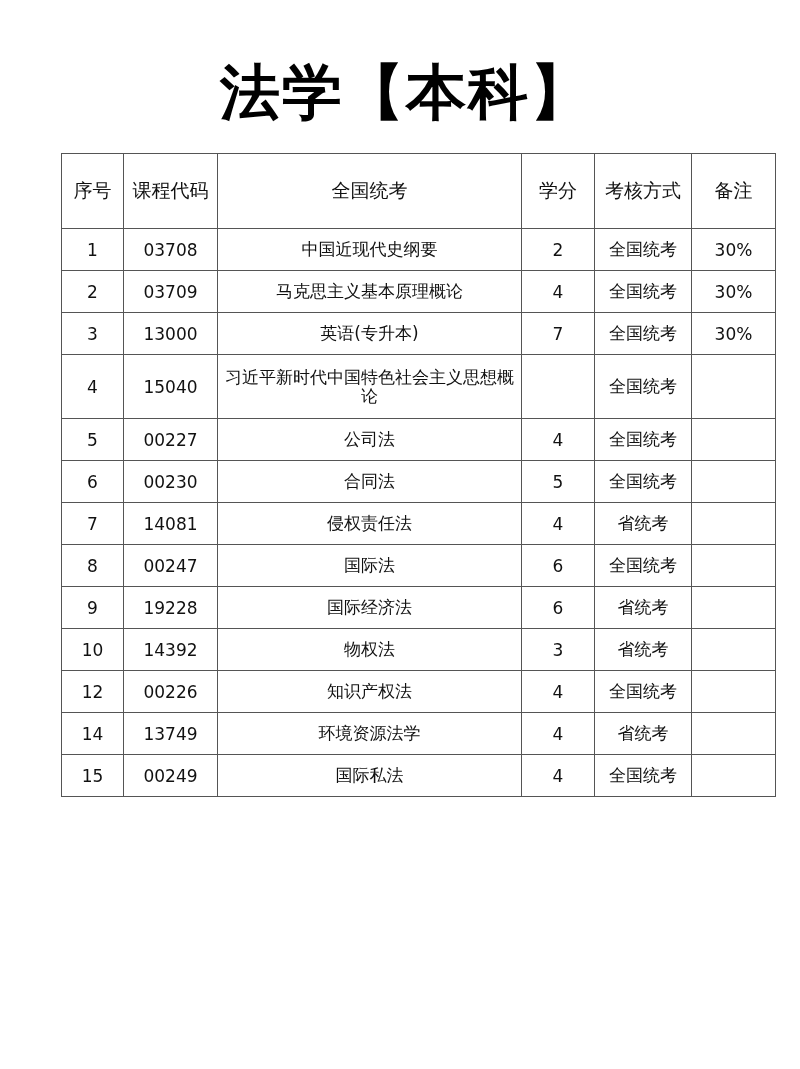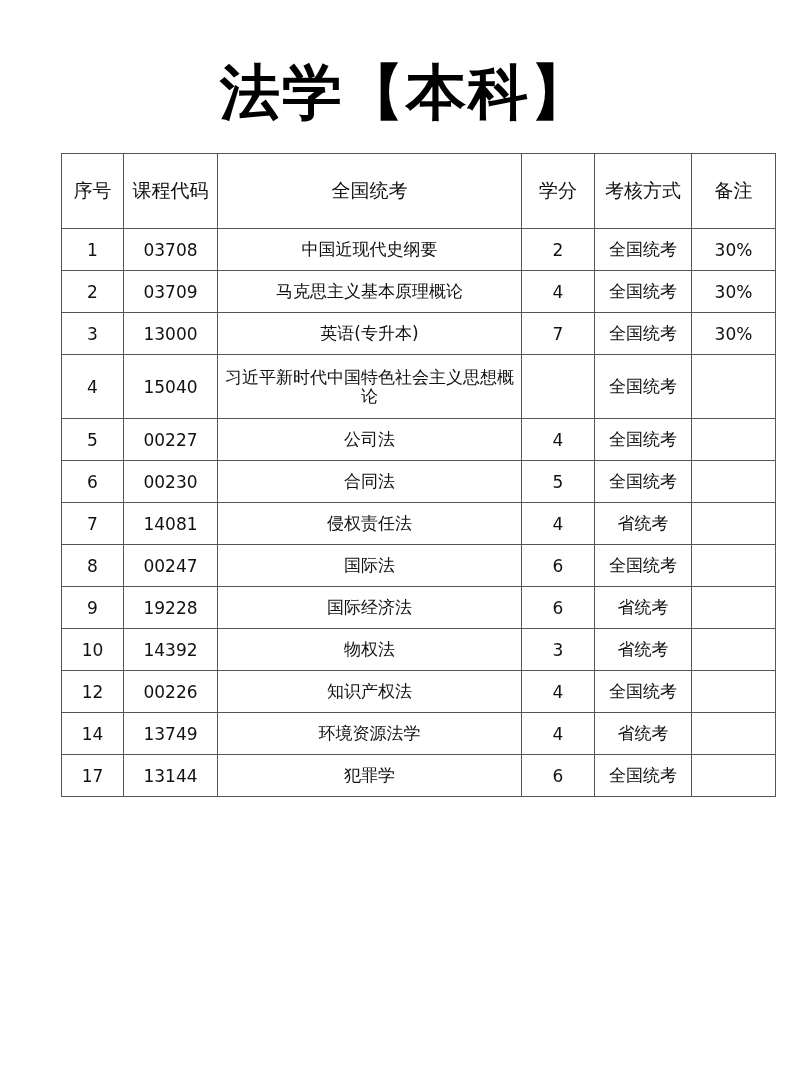--- a/index.html
+++ b/index.html
@@ -134,21 +134,21 @@
       </tr>
       <tr>
         <td>14</td>
         <td>13749</td>
         <td>环境资源法学</td>
         <td>4</td>
         <td>省统考</td>
         <td></td>
       </tr>
       <tr>
-        <td>17</td>
-        <td>13144</td>
-        <td>犯罪学</td>
-        <td>6</td>
+        <td>15</td>
+        <td>00249</td>
+        <td>国际私法</td>
+        <td>4</td>
         <td>全国统考</td>
         <td></td>
       </tr>
     </tbody>
 </table>
 
 </body></html>

